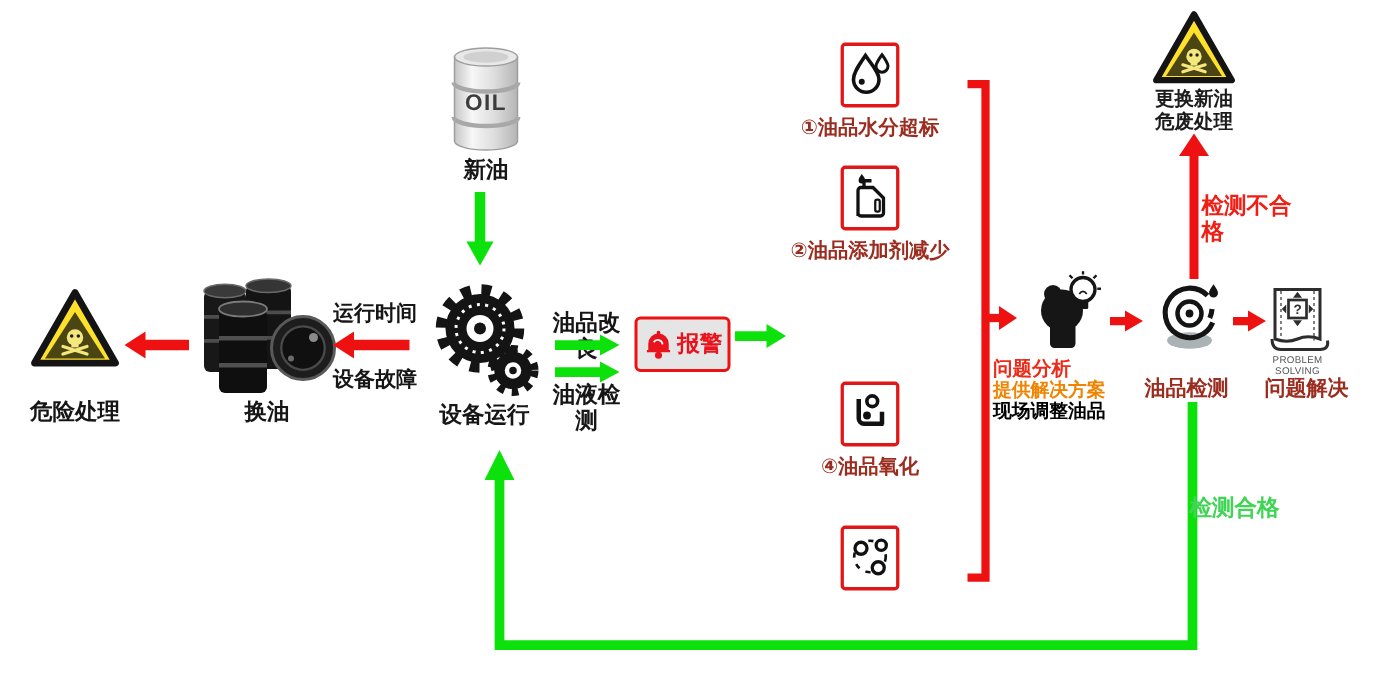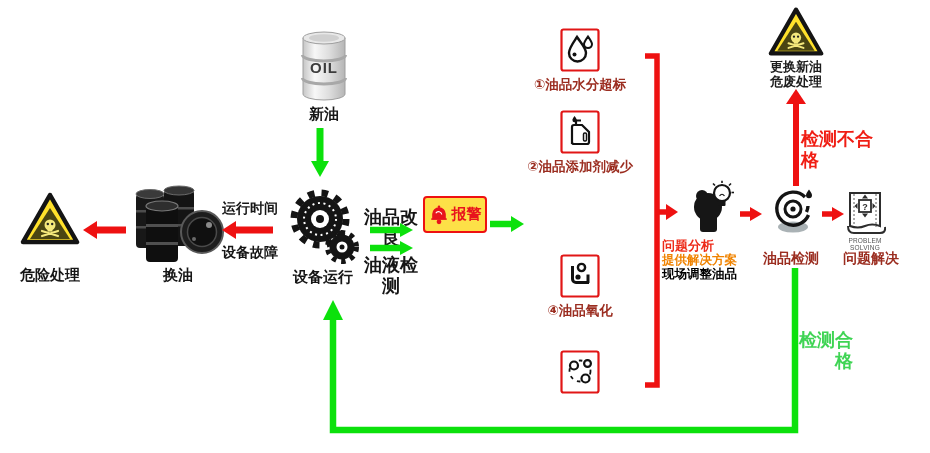--- a/index.html
+++ b/index.html
@@ -1,39 +1,39 @@
 <!DOCTYPE html>
 <html><head>
 <meta charset="utf-8">
 <style>
   html,body{margin:0;padding:0;background:#ffffff;}
   .stage{position:relative;width:930px;height:453px;background:#fff;overflow:hidden;
          font-family:"Liberation Sans","DejaVu Sans",sans-serif;}
   .abs{position:absolute;}
   .lbl{position:absolute;font-weight:700;color:#161616;text-align:center;
        font-size:15px;line-height:1.15;}
-  .lbl-sm{font-size:18px;}
+  .lbl-sm{font-size:15px;}
   .lbl-mid{font-size:14px;text-align:center;}
   .issue-item{position:absolute;width:128px;text-align:center;}
   .issue-item svg{display:block;margin:0 auto;}
   .issue-lbl{margin-top:6px;font-weight:700;font-size:13.5px;color:#9b2d20;line-height:1.05;}
   .darkred{color:#9b2d20;}
   .redtxt{color:#f01e14;}
   .passtxt{color:#3fd454;}
   .an-line1{color:#ed2b1a;font-size:13px;font-weight:700;line-height:14px;}
   .an-line2{color:#f08300;font-size:12.5px;font-weight:700;line-height:14px;}
   .an-line3{color:#000000;font-size:12.5px;font-weight:700;line-height:14px;}
-  .serif{font-family:Liberation Serif, serif;}
+  .serif{font-family:Liberation Mono, monospace;}
   .red-stroke{stroke:#ee1111;}
   .red-fill{fill:#ee1111;}
   .green-stroke{stroke:#0ce10c;}
   .green-fill{fill:#0ce10c;}
   .caption{position:absolute;font-size:6.5px;color:#555;text-align:center;letter-spacing:.2px;}
-  .alarm-box{position:absolute;left:423px;top:196px;width:64px;height:37px;
-             border:2.2px solid #ee1111;border-radius:4px;background:#fde047;
+  .alarm-box{position:absolute;left:423px;top:211px;width:64px;height:37px;
+             border:2.2px solid #ee1111;border-radius:4px;background:#e5e5e5;
              display:flex;align-items:center;justify-content:center;gap:3px;box-sizing:border-box;}
   .alarm-txt{font-size:15px;font-weight:700;color:#e8131d;}
   svg{display:block;}
 </style>
 </head>
 <body>
 
 <div class="stage">
 
   <svg class="abs" style="left:20px;top:192px" width="60" height="54" viewBox="0 0 60 54">

